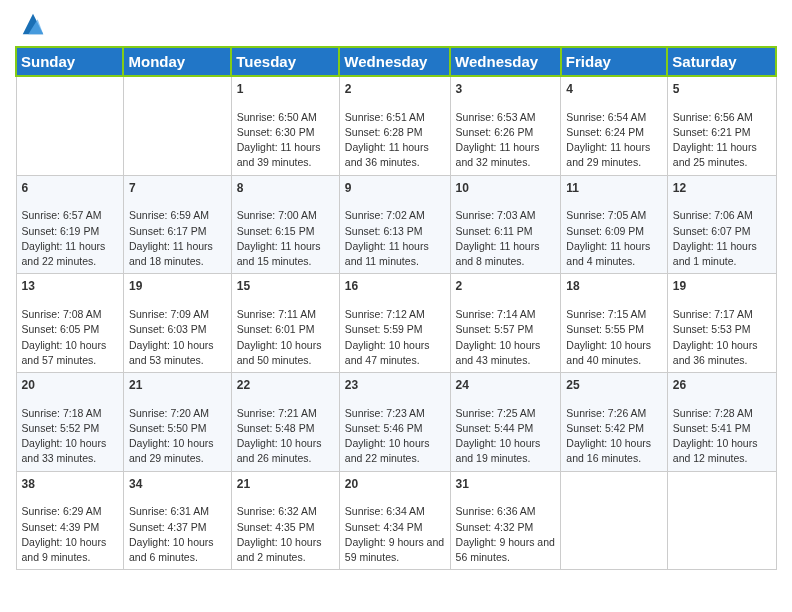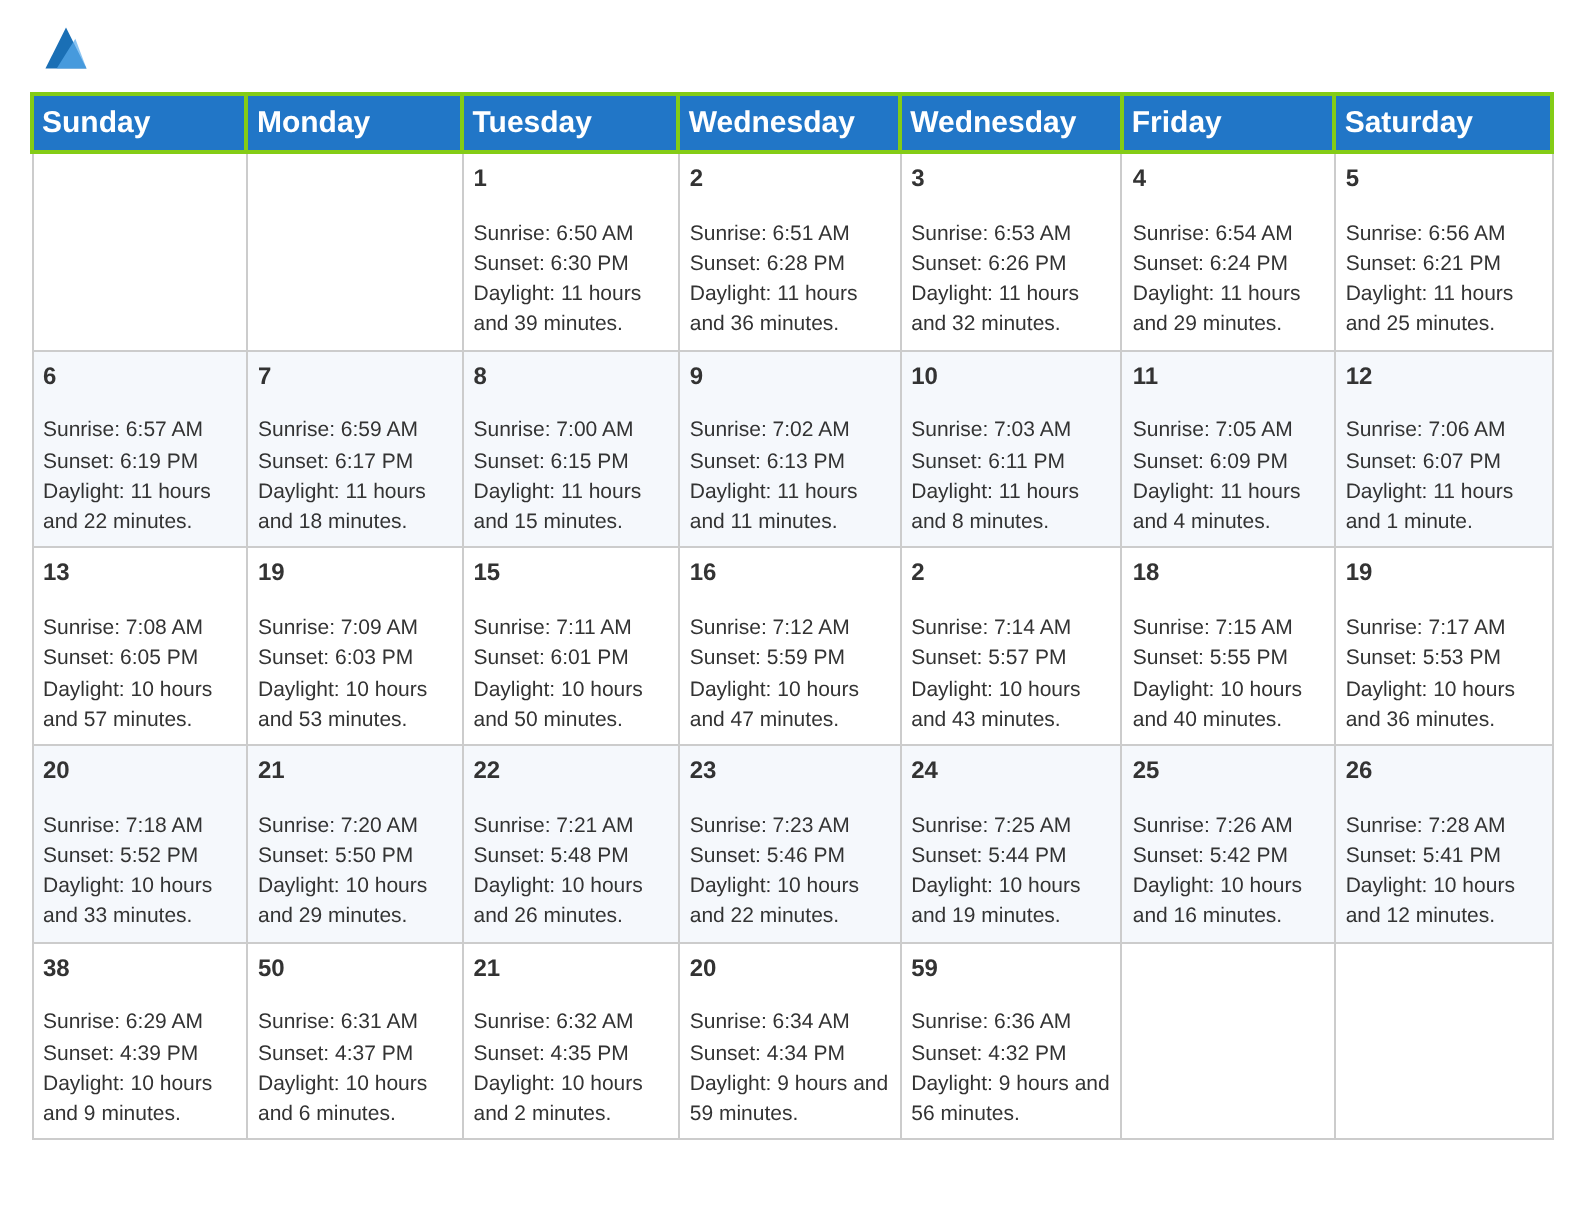--- a/index.html
+++ b/index.html
@@ -252,33 +252,33 @@
             <span class="day-number">26</span>
             <div class="day-info">Sunrise: 7:28 AM<br>Sunset: 5:41 PM<br>Daylight: 10 hours and 12 minutes.</div>
           </td>
         </tr>
         <tr>
           <td>
             <span class="day-number">38</span>
             <div class="day-info">Sunrise: 6:29 AM<br>Sunset: 4:39 PM<br>Daylight: 10 hours and 9 minutes.</div>
           </td>
           <td>
-            <span class="day-number">50</span>
+            <span class="day-number">34</span>
             <div class="day-info">Sunrise: 6:31 AM<br>Sunset: 4:37 PM<br>Daylight: 10 hours and 6 minutes.</div>
           </td>
           <td>
             <span class="day-number">21</span>
             <div class="day-info">Sunrise: 6:32 AM<br>Sunset: 4:35 PM<br>Daylight: 10 hours and 2 minutes.</div>
           </td>
           <td>
             <span class="day-number">20</span>
             <div class="day-info">Sunrise: 6:34 AM<br>Sunset: 4:34 PM<br>Daylight: 9 hours and 59 minutes.</div>
           </td>
           <td>
-            <span class="day-number">59</span>
+            <span class="day-number">31</span>
             <div class="day-info">Sunrise: 6:36 AM<br>Sunset: 4:32 PM<br>Daylight: 9 hours and 56 minutes.</div>
           </td>
           <td class="empty-cell"></td>
           <td class="empty-cell"></td>
         </tr>
       </tbody>
   </table>
 </div>
 
 </body></html>

